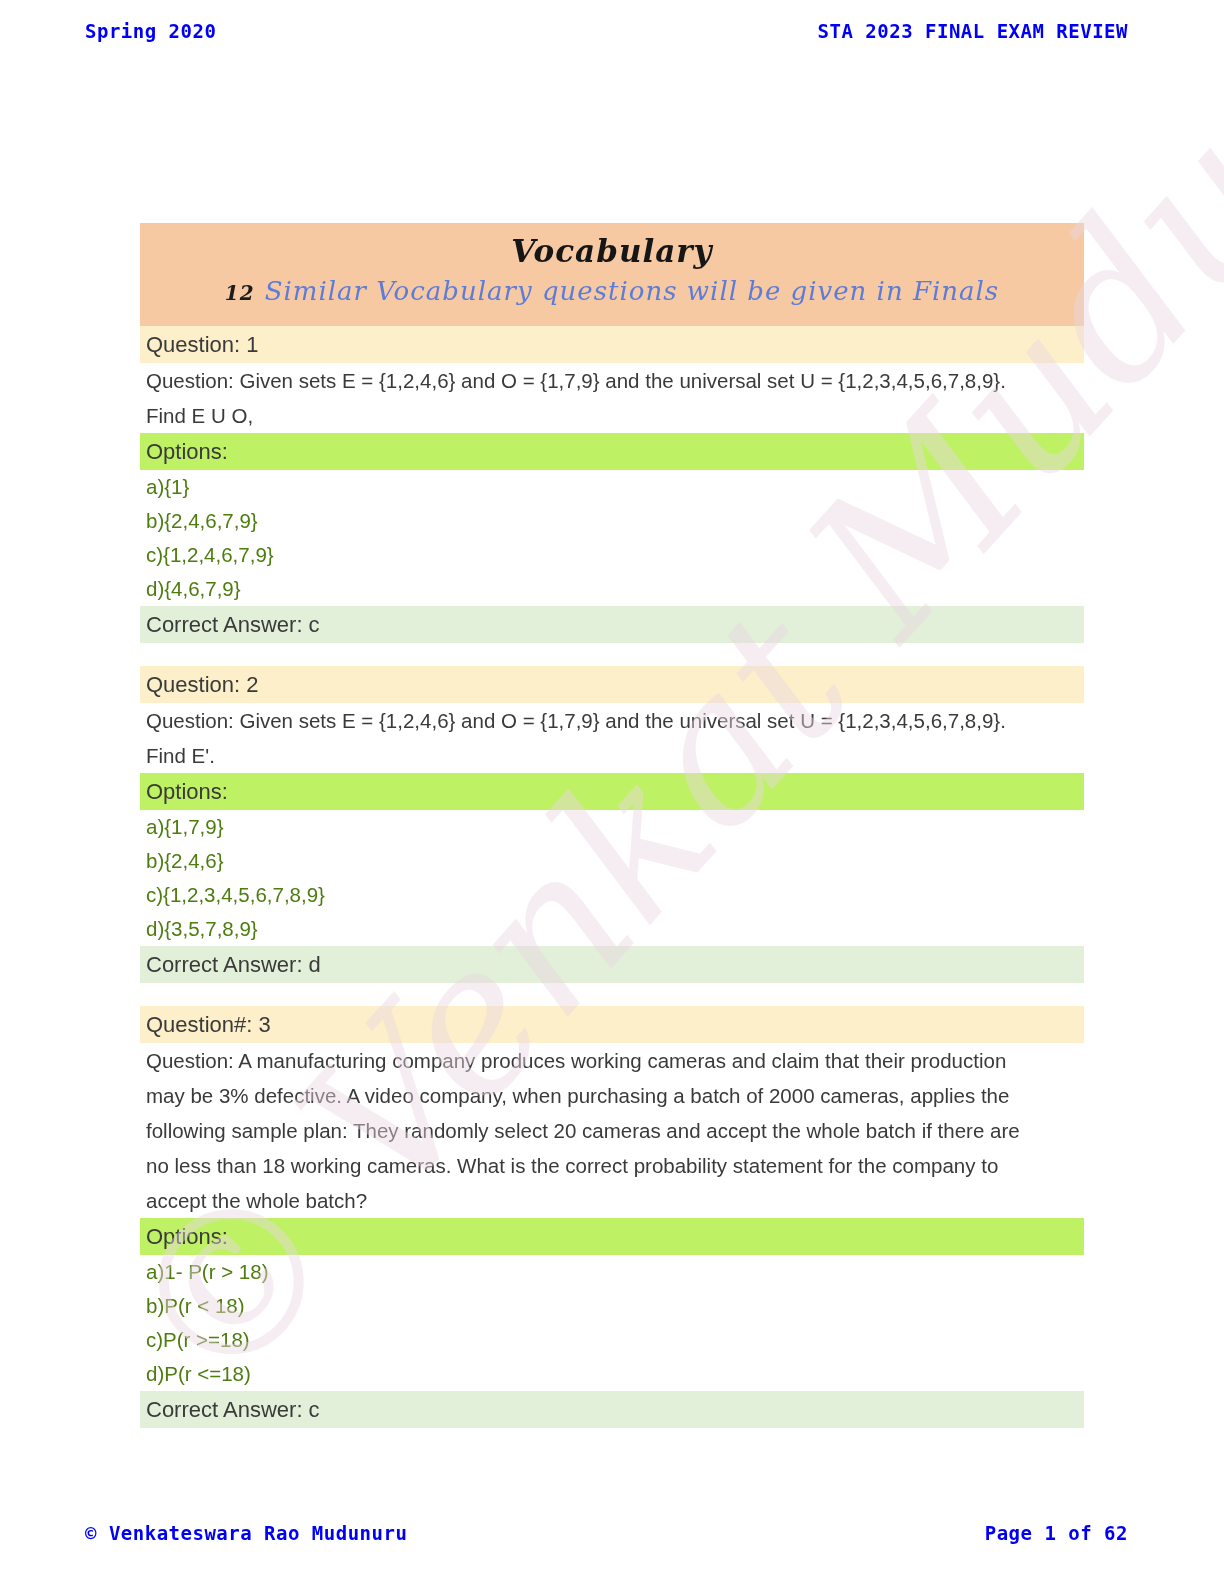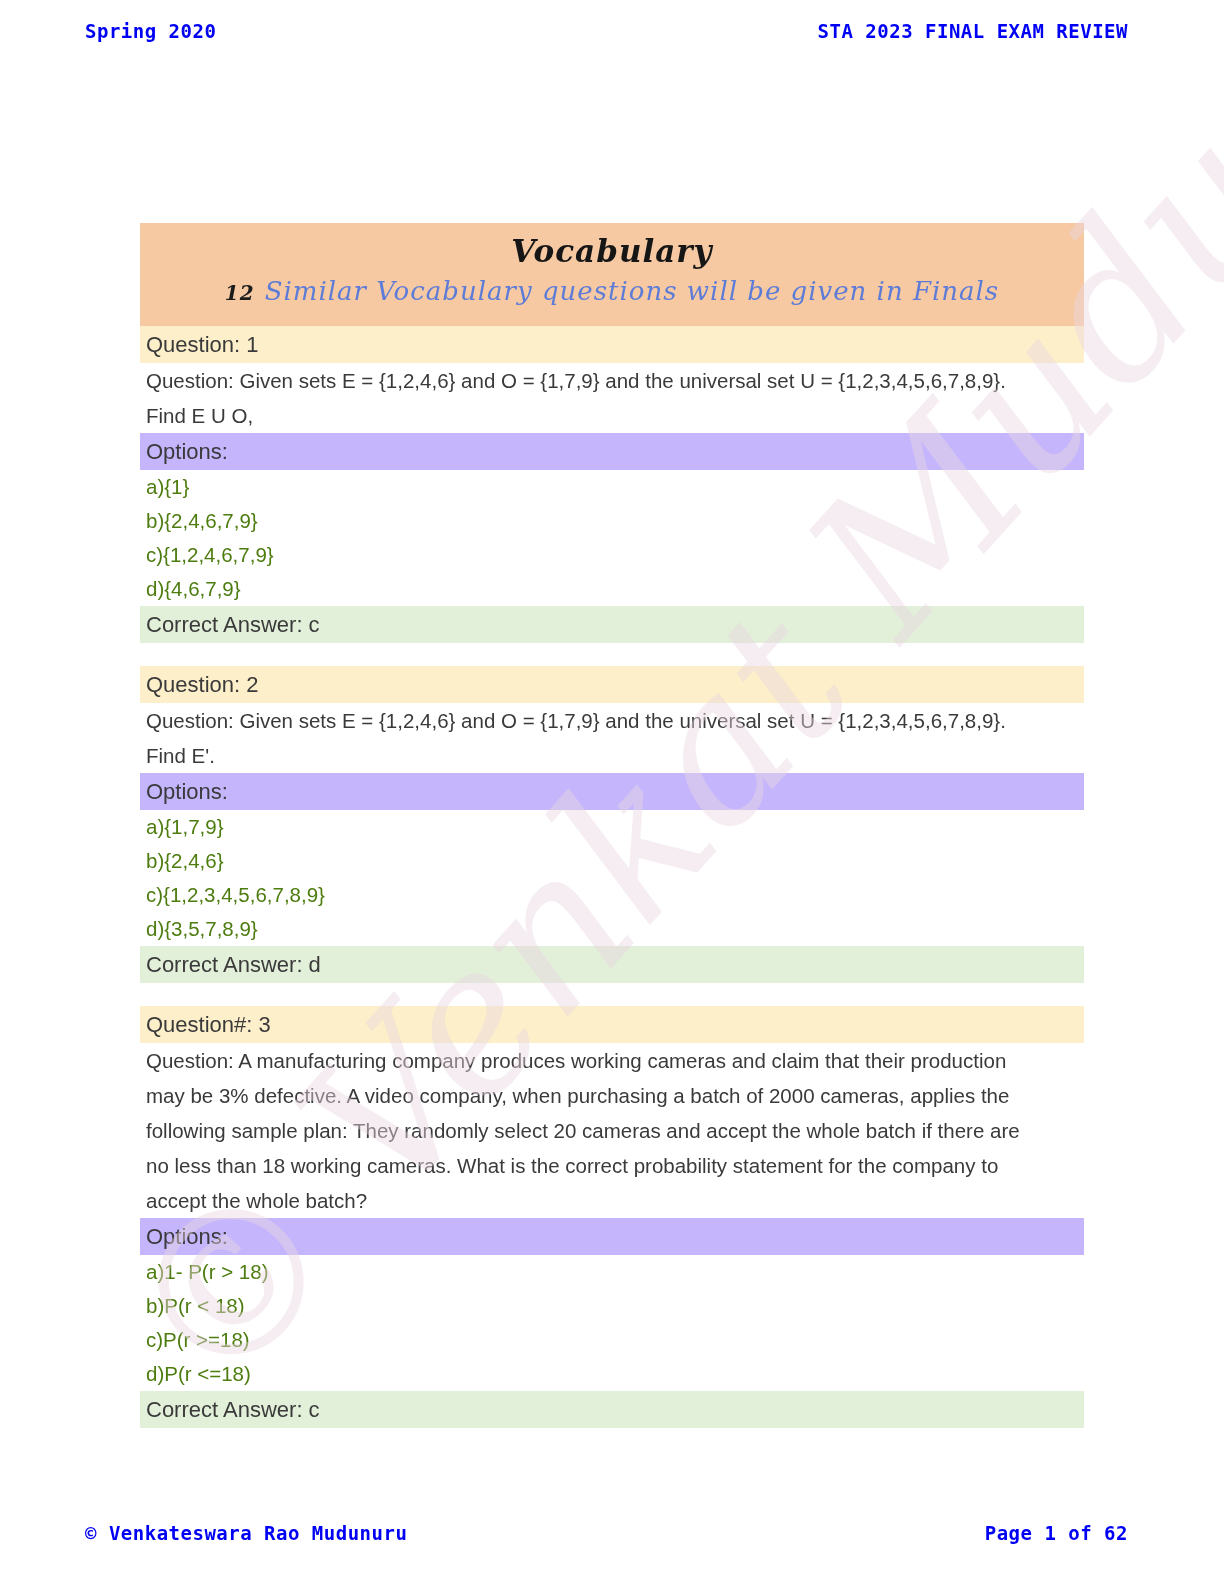--- a/index.html
+++ b/index.html
@@ -44,21 +44,21 @@
   }
 
   
   .qblock { }
   .qblock + .qblock { margin-top:23px; }
   .bar {
     height:37px; line-height:37px; padding-left:6px;
     font-size:22px; color:#3a3a3a;
   }
   .bar-question { background:#fcefc9; }
-  .bar-options  { background:#c4b5fd; }
+  .bar-options  { background:#bef264; }
   .bar-answer   { background:#e2efd9; }
   .tline {
     height:35px; line-height:35px; padding-left:6px;
     font-size:20.5px; white-space:nowrap; color:#3a3a3a;
   }
   .oline {
     height:34px; line-height:34px; padding-left:6px;
     font-size:20.5px; white-space:nowrap; color:#4d7c0f;
   }
 </style>

